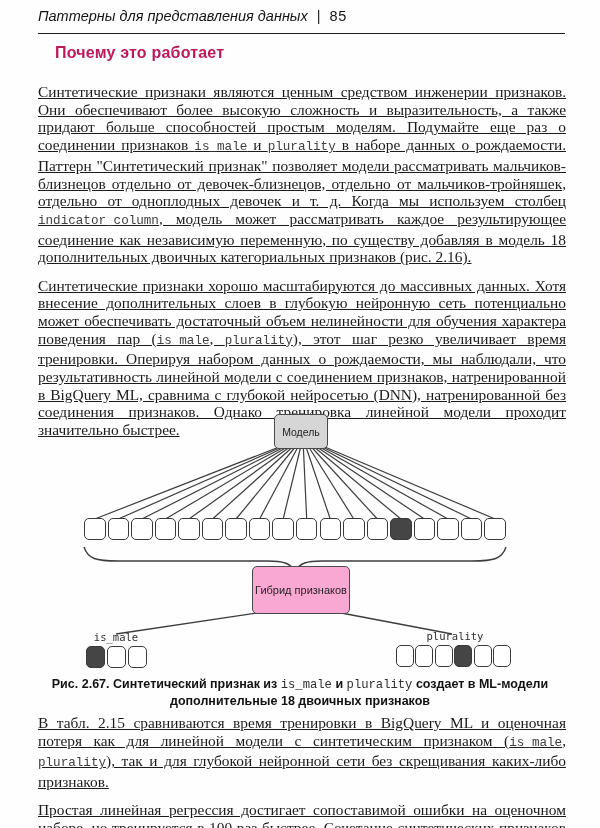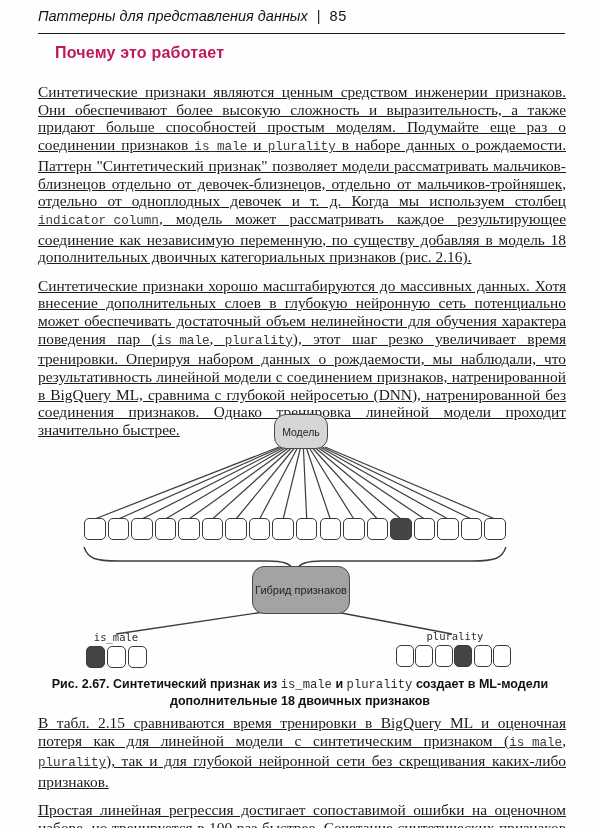--- a/index.html
+++ b/index.html
@@ -16,21 +16,21 @@
         font-family:"Liberation Sans",sans-serif;font-size:16px;font-weight:700;color:#be185d;letter-spacing:.2px;}
   
   .text-block{position:absolute;left:38px;width:528px;}
   .text-top{top:83px;}
   .text-bottom{top:714px;}
   .para{margin:0 0 10.5px 0;text-align:justify;font-size:15.4px;line-height:17.7px;color:#1b1b1b;text-decoration:underline;}
   .inl{font-family:"Liberation Mono","DejaVu Sans Mono",monospace;font-size:12.6px;color:#3f3f3f;}
   
   .diagram{position:absolute;top:408px;left:0;width:600px;height:264px;}
   .diagram svg{position:absolute;top:0;left:0;}
-  .dbox{position:absolute;background:#d6d6d6;border:1.5px solid #4a4a4a;border-radius:12px;
+  .dbox{position:absolute;background:#d6d6d6;border:1.5px solid #4a4a4a;border-radius:5px;
         display:flex;align-items:center;justify-content:center;
         font-family:"Liberation Sans",sans-serif;color:#1f1f1f;}
   .sq{position:absolute;background:#ffffff;border:1.7px solid #3a3a3a;border-radius:5px;box-sizing:border-box;}
   .sq.dark{background:#454545;}
   .glabel{position:absolute;transform:translateX(-50%);
         font-family:"DejaVu Sans Mono","Liberation Mono",monospace;font-size:10.5px;color:#2e2e2e;}
   
   .caption{position:absolute;top:676px;left:0;width:600px;text-align:center;
         font-family:"Liberation Sans",sans-serif;font-size:12.5px;font-weight:700;color:#121212;line-height:16px;}
   .caption .inl{font-weight:400;font-size:12.2px;color:#2f2f2f;}
@@ -72,21 +72,21 @@
         <line x1="319.5882352941177" y1="39" x2="448" y2="111" stroke="#3d3d3d" stroke-width="1.2"></line>
         <line x1="322.29411764705884" y1="39" x2="471.55" y2="111" stroke="#3d3d3d" stroke-width="1.2"></line>
         <line x1="325" y1="39" x2="495.1" y2="111" stroke="#3d3d3d" stroke-width="1.2"></line>
         <path d="M84 139 C88 151 96 153 118 153 L268 153 C283 153 290 155 295 163 C300 155 307 153 322 153 L472 153 C494 153 502 151 506 139" fill="none" stroke="#3d3d3d" stroke-width="1.4"></path>
         <line x1="264" y1="204" x2="116" y2="226" stroke="#3d3d3d" stroke-width="1.3"></line>
         <line x1="336" y1="204" x2="452" y2="226" stroke="#3d3d3d" stroke-width="1.3"></line>
       </svg>
     <div class="dbox" id="model-box" style="left: 274px; top: 6px; width: 52px; height: 33px; font-size: 10.5px; background: rgb(214, 214, 214);">
       <span>Модель</span>
     </div>
-    <div class="dbox" id="cross-box" style="left: 252px; top: 158px; width: 96px; height: 46px; font-size: 11px; background: #a3a3a3;">
+    <div class="dbox" id="cross-box" style="left: 252px; top: 158px; width: 96px; height: 46px; font-size: 11px; background: #f9a8d4;">
       <span>Гибрид признаков</span>
     </div>
   <div class="sq" style="left: 84px; top: 110px; width: 21.5px; height: 22px; border-color: rgb(58, 58, 58);"></div>
       <div class="sq" style="left: 107.55px; top: 110px; width: 21.5px; height: 22px; border-color: rgb(58, 58, 58);"></div>
       <div class="sq" style="left: 131.1px; top: 110px; width: 21.5px; height: 22px; border-color: rgb(58, 58, 58);"></div>
       <div class="sq" style="left: 154.65px; top: 110px; width: 21.5px; height: 22px; border-color: rgb(58, 58, 58);"></div>
       <div class="sq" style="left: 178.2px; top: 110px; width: 21.5px; height: 22px; border-color: rgb(58, 58, 58);"></div>
       <div class="sq" style="left: 201.75px; top: 110px; width: 21.5px; height: 22px; border-color: rgb(58, 58, 58);"></div>
       <div class="sq" style="left: 225.3px; top: 110px; width: 21.5px; height: 22px; border-color: rgb(58, 58, 58);"></div>
       <div class="sq" style="left: 248.85px; top: 110px; width: 21.5px; height: 22px; border-color: rgb(58, 58, 58);"></div>

